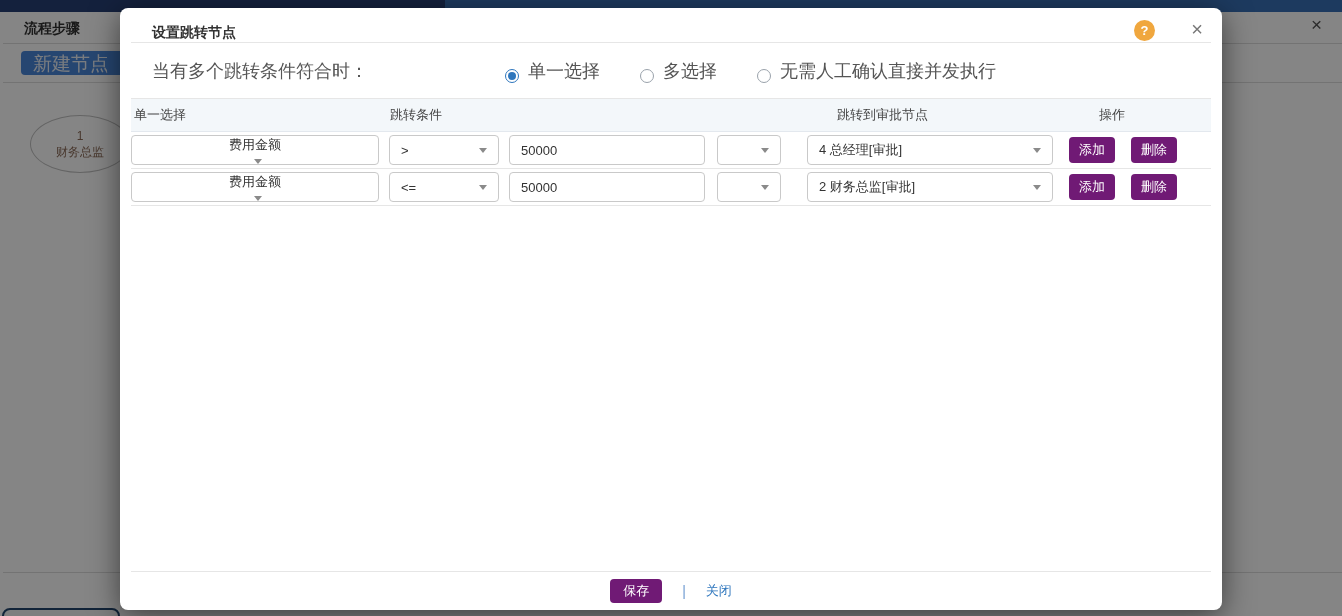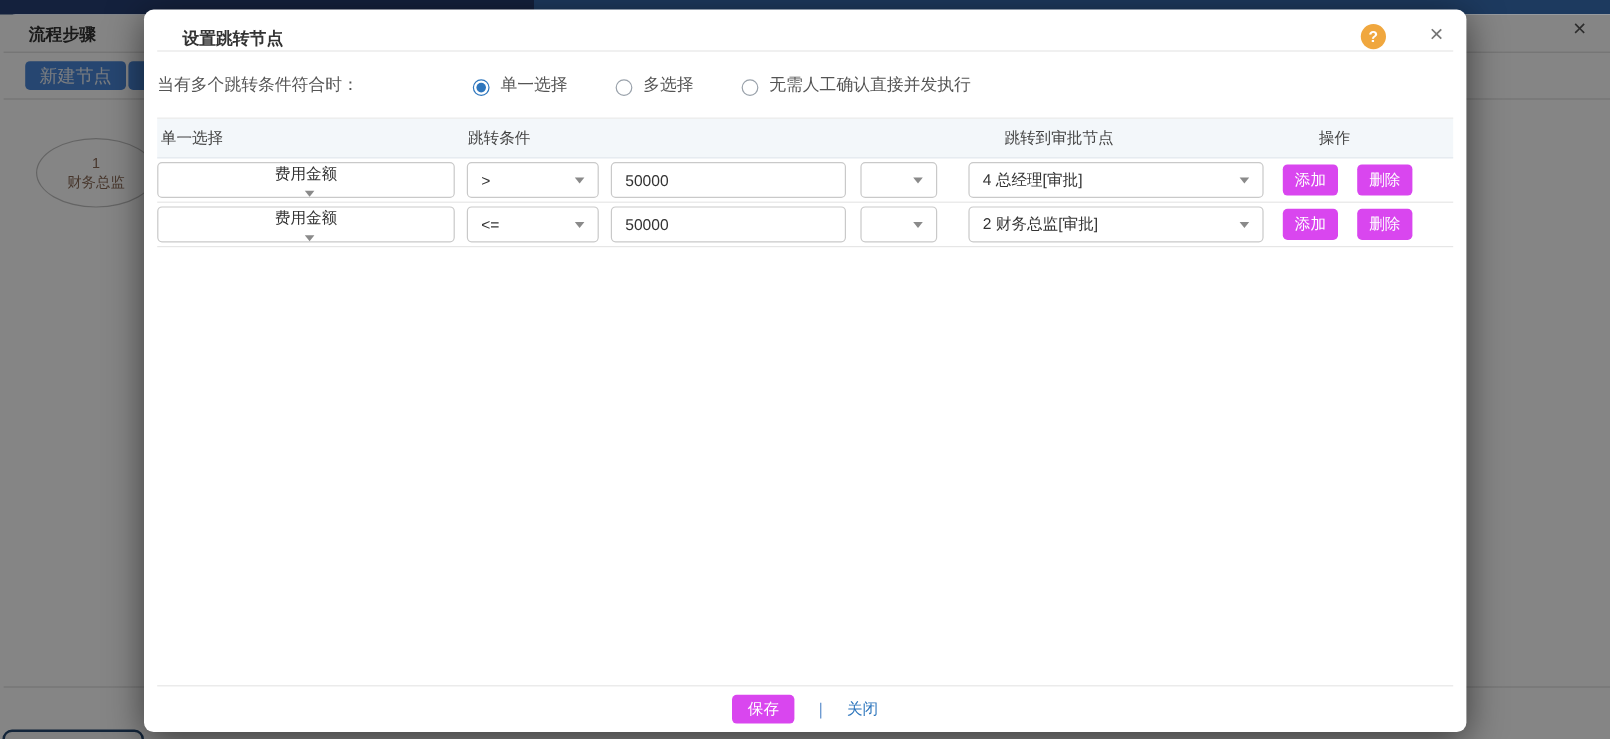--- a/index.html
+++ b/index.html
@@ -11,21 +11,21 @@
   .navbar { position:absolute; top:0; left:0; width:1342px; height:12px; background:#1d3a5f; }
   .navbar .nav-left { position:absolute; left:0; top:0; width:445px; height:12px; background:#14213d; }
   .page { position:absolute; top:12px; left:3px; right:0; bottom:0; background:#ffffff;
     border-top-left-radius:10px; }
   .page-header { position:absolute; top:0; left:0; right:0; height:31px; }
   .page-title { position:absolute; left:21px; top:8px; font-size:14px; font-weight:bold; color:#333;text-align:right; }
   .page-close { position:absolute; right:20px; top:2px; font-size:19px; color:#555; cursor:pointer; }
   .page-divider-1 { position:absolute; top:31px; left:0; right:0; height:1px; background:#ddd; }
   .page-toolbar { position:absolute; top:31px; left:0; right:0; height:39px; }
   .bg-btn { position:absolute; top:8px; height:24px; background:#4a86d8; color:#e8eef5;
-    font-size:15px; border:none; border-radius:4px; padding:0 12px; }
+    font-size:19px; border:none; border-radius:4px; padding:0 12px; }
   .bg-btn.partial { left:104px; width:70px; }
   .page-divider-2 { position:absolute; top:70px; left:0; right:0; height:1px; background:#ddd; }
   .flow-node { position:absolute; left:27px; top:103px; width:100px; height:58px;
     border:1px solid #c0c0c0; border-radius:50%; display:flex; flex-direction:column;
     align-items:center; justify-content:center; color:#8a6a57; font-size:12px; line-height:16px; }
   .page-divider-3 { position:absolute; top:560px; left:0; right:0; height:1px; background:#ddd; }
   .bottom-panel { position:absolute; left:-1px; bottom:-6px; width:118px; height:14px;
     border:2px solid #24466e; border-radius:8px 8px 0 0; background:#f4f4f4; }
 
   
@@ -37,21 +37,21 @@
     background:#fff; border-radius:8px; z-index:20;
     box-shadow:0 6px 30px rgba(0,0,0,0.55); }
   .modal-header { position:relative; height:34px; }
   .modal-title { position:absolute; left:32px; top:16px; font-size:14px; font-weight:bold; color:#333; }
   .help-icon { position:absolute; right:67px; top:12px; width:21px; height:21px; border-radius:50%;
     background:#f0a73e; color:#fff; font-size:13px; font-weight:bold; text-align:center;
     line-height:21px; cursor:pointer; }
   .modal-close { position:absolute; right:19px; top:10px; font-size:20px; color:#777; cursor:pointer; }
   .hr { height:1px; background:#e6e6e6; margin:0 11px; }
 
-  .radio-row { display:flex; align-items:center; height:55px; padding-left:11px; font-size:14px; color:#555; }
+  .radio-row { display:flex; align-items:center; height:55px; padding-left:32px; font-size:18px; color:#555;gap:42px; }
   .radio-group { display:flex; align-items:center; margin-left:95px; }
   .radio-opt { display:flex; align-items:flex-end; margin-right:40px; cursor:pointer; }
   .radio-circle { width:14px; height:14px; border-radius:50%; border:1px solid #9aa2ab;
     margin-right:9px; background:#fff; position:relative; }
   .radio-opt.checked .radio-circle { border-color:#2e76bd; }
   .radio-opt.checked .radio-circle::after { content:""; position:absolute; left:2px; top:2px;
     width:8px; height:8px; border-radius:50%; background:#2e76bd; }
   .radio-label { color:#555; }
 
   .tbl { padding:0 11px; }
@@ -68,21 +68,21 @@
     font-size:13px; color:#333; cursor:pointer; }
   .sel-field { width:248px;flex-direction:column; }
   .sel-op    { width:110px; margin-left:10px; }
   .txt-val   { width:196px; margin-left:10px; height:30px; border:1px solid #c9c9c9;
     border-radius:4px; padding:0 11px; font-size:13px; color:#333;
     font-family:"Liberation Sans","DejaVu Sans",sans-serif; }
   .sel-logic { width:64px; margin-left:12px; }
   .sel-node  { width:246px; margin-left:26px; }
   .caret { width:0; height:0; border-left:4px solid transparent; border-right:4px solid transparent;
     border-top:5px solid #8a8a8a; flex:none; margin-left:6px; }
-  .btn { height:26px; padding:0 10px; background:#d946ef; color:#fff; font-size:13px;
+  .btn { height:26px; padding:0 10px; background:#701a75; color:#fff; font-size:13px;
     border:none; border-radius:4px; cursor:pointer;
     font-family:Liberation Mono, monospace; }
   .btn-add { margin-left:16px; }
   .btn-del { margin-left:16px; }
 
   .modal-footer { position:absolute; left:0; right:0; bottom:0; height:39px;
     border-top:1px solid #e6e6e6; margin:0 11px; display:flex; align-items:center;
     justify-content:center; }
   .btn-save { height:24px; padding:0 13px; }
   .footer-sep { color:#6f9bd1; font-size:14px; margin:0 20px; }

